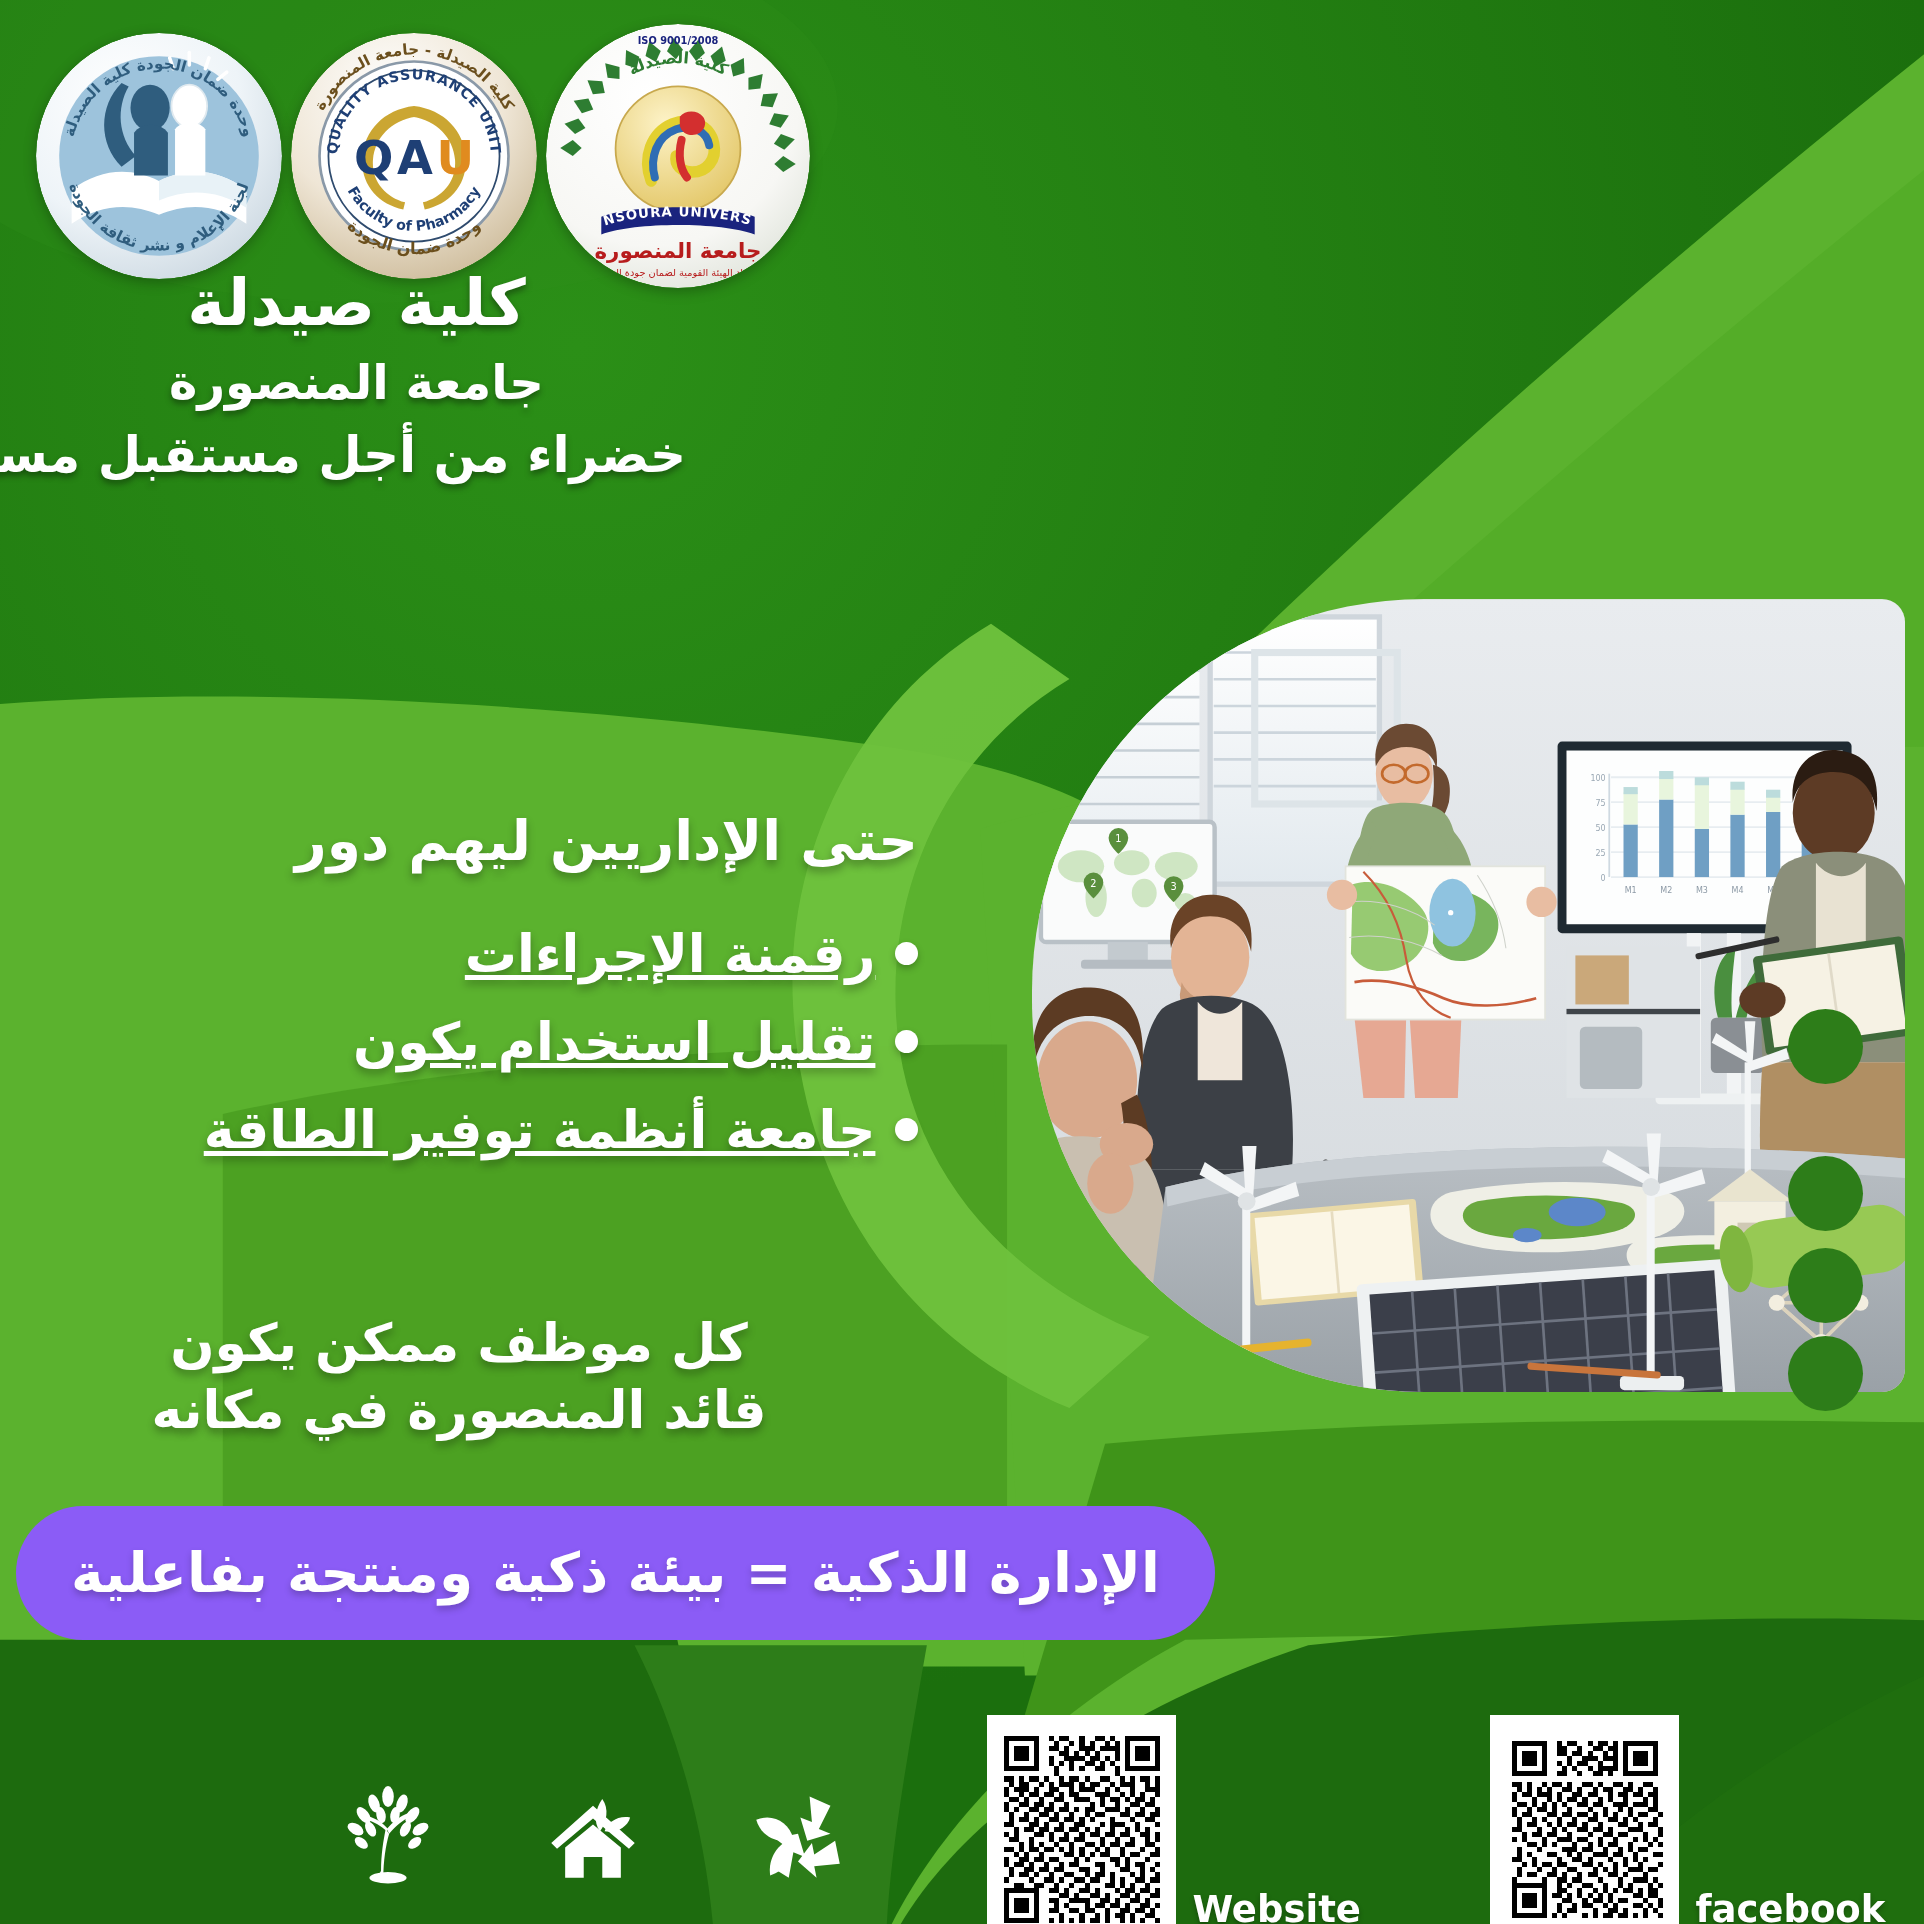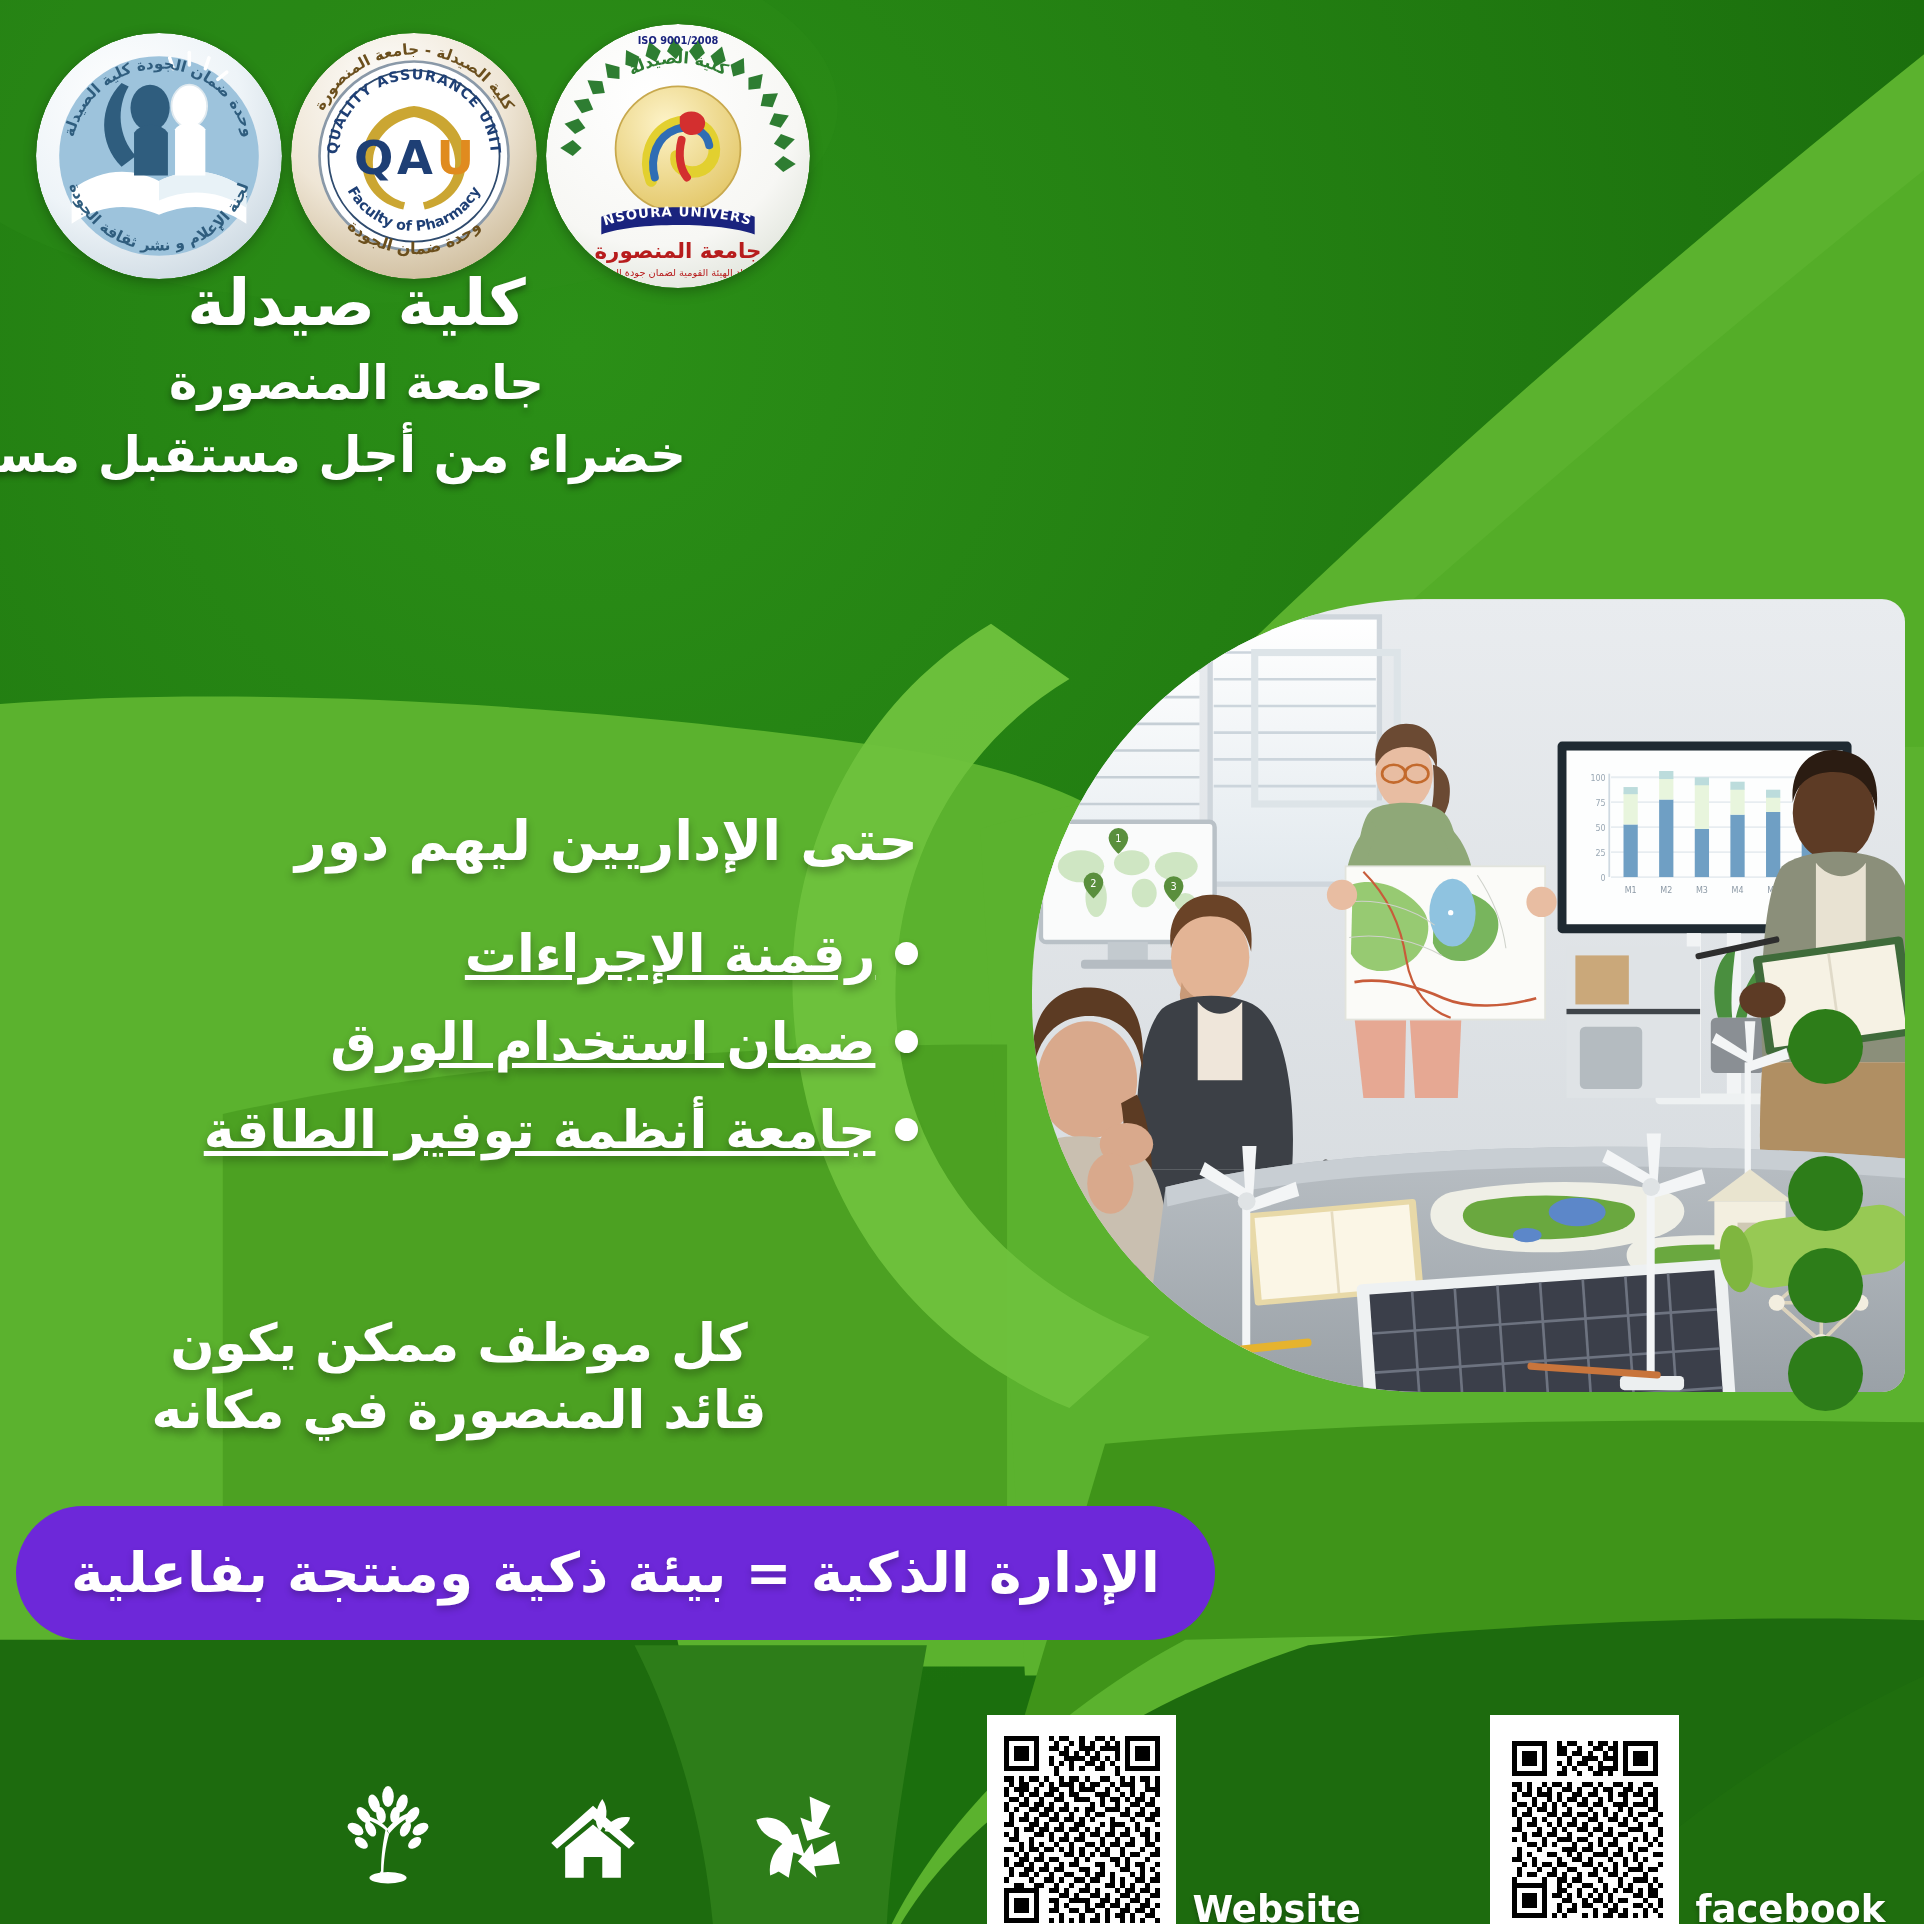--- a/index.html
+++ b/index.html
@@ -35,21 +35,21 @@
       text-shadow:0 4.5px 8px rgba(0,0,0,.30);display:flex;justify-content:flex-start;align-items:center;gap:19.6px;text-decoration:underline;}
   .bullet-dot{display:inline-block;width:23px;height:23px;border-radius:50%;background:#fff;flex:none;
       box-shadow:0 3.6px 7.1px rgba(0,0,0,.25);}
 
   #closing{position:absolute;left:0px;top:1310px;width:918px;direction:rtl;text-align:center;}
   #closing div{color:#fff;font-weight:bold;font-size:52px;line-height:1.28;
       text-shadow:0 4.5px 8px rgba(0,0,0,.30);}
 
   
   #slogan-pill{position:absolute;left:16px;top:1506px;width:1199px;height:134px;border-radius:68px;
-      background:#6d28d9;display:flex;align-items:center;justify-content:center;direction:rtl;}
+      background:#8b5cf6;display:flex;align-items:center;justify-content:center;direction:rtl;}
   #slogan-pill span{color:#fff;font-weight:bold;font-size:55px;white-space:nowrap;
       text-shadow:0 3.6px 7.1px rgba(0,0,0,.22);}
 
   
   #eco-icons{position:absolute;left:330px;top:1769px;width:526px;height:134px;display:flex;
       align-items:center;justify-content:space-between;}
   #eco-icons .eco{width:116px;height:116px;display:block;}
 
   
   .qr-group{position:absolute;display:flex;align-items:flex-end;gap:16px;}
@@ -632,21 +632,21 @@
 
   <div id="body-copy">
     <div class="lead">حتى الإداريين ليهم دور</div>
     <ul id="bullets">
       <li>
         <span class="bullet-dot"></span>
         <span>رقمنة الإجراءات</span>
       </li>
       <li>
         <span class="bullet-dot"></span>
-        <span>ضمان استخدام الورق</span>
+        <span>تقليل استخدام يكون</span>
       </li>
       <li>
         <span class="bullet-dot"></span>
         <span>جامعة أنظمة توفير الطاقة</span>
       </li>
     </ul>
   </div>
 
   <div id="closing">
     <div>كل موظف ممكن يكون</div>

